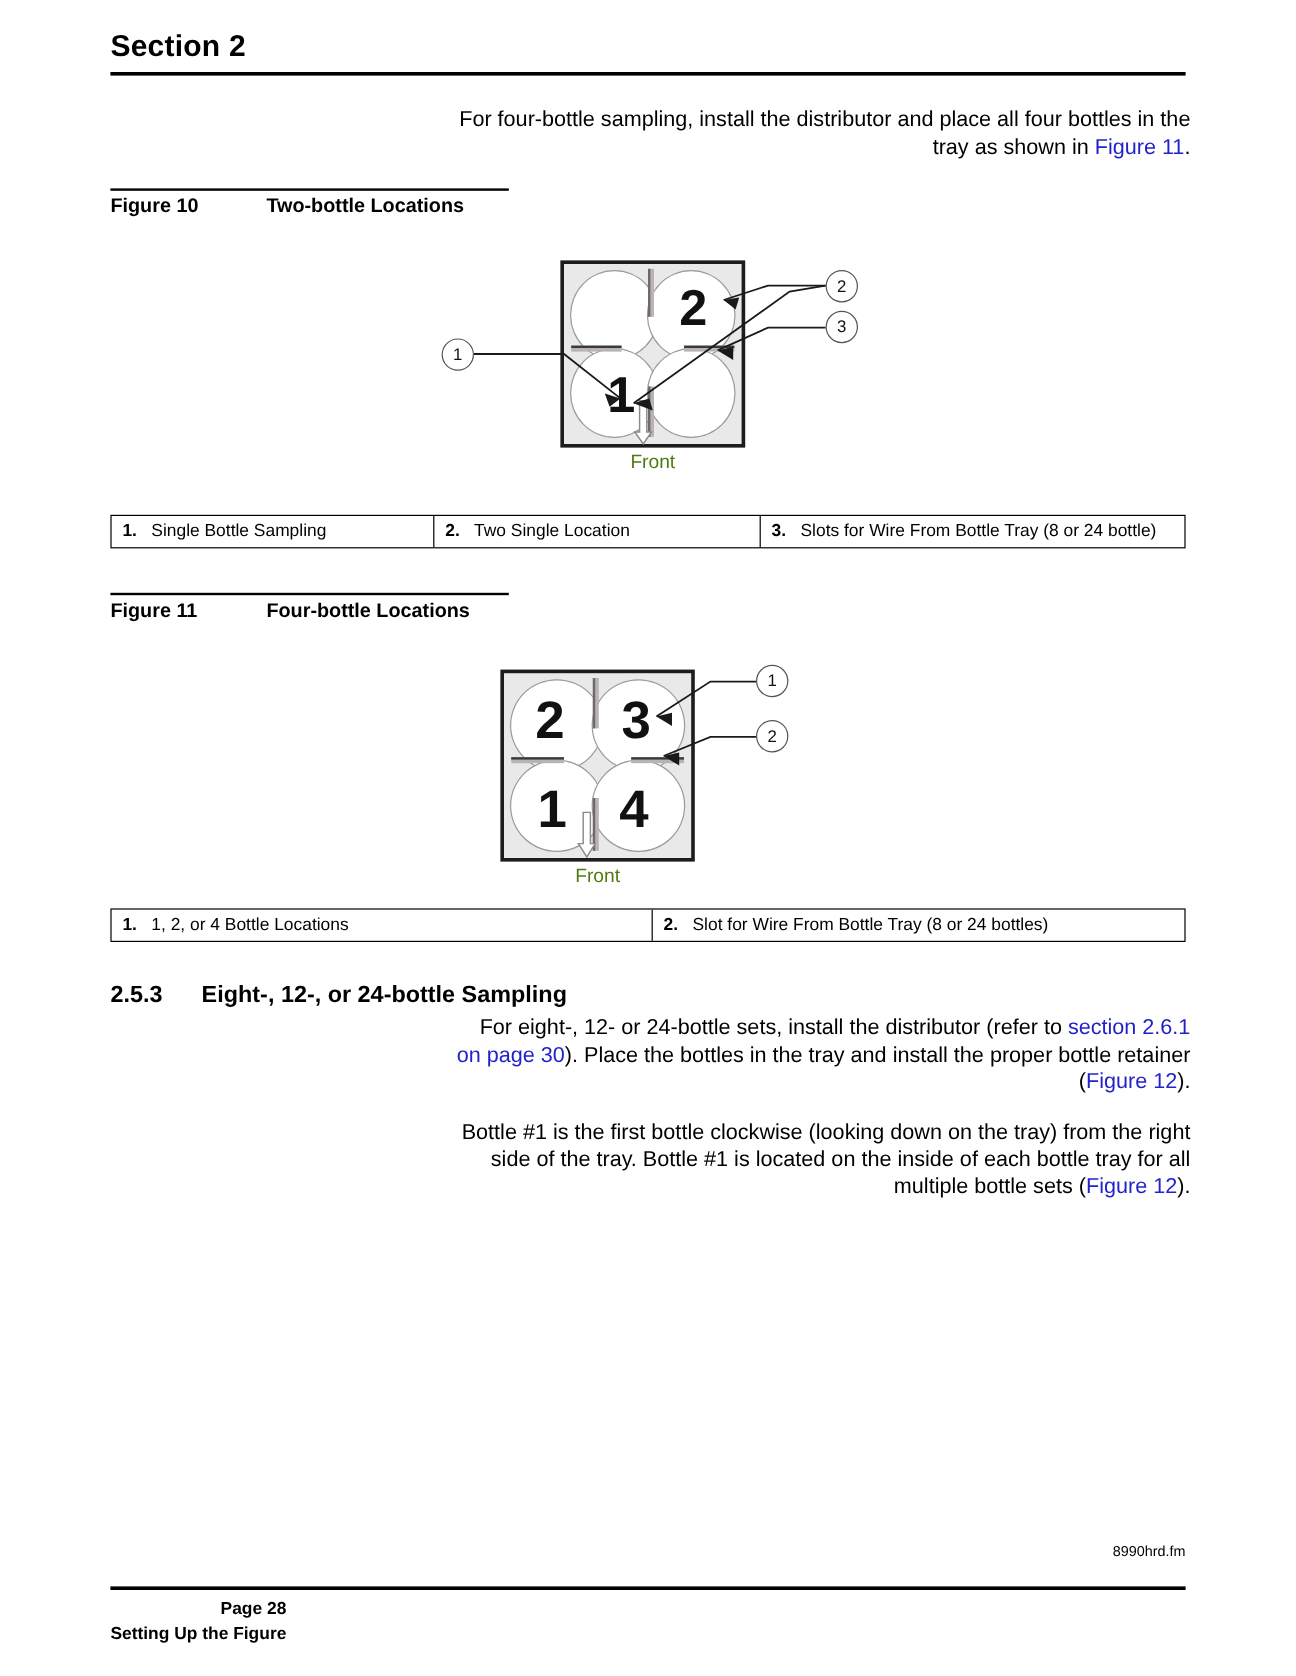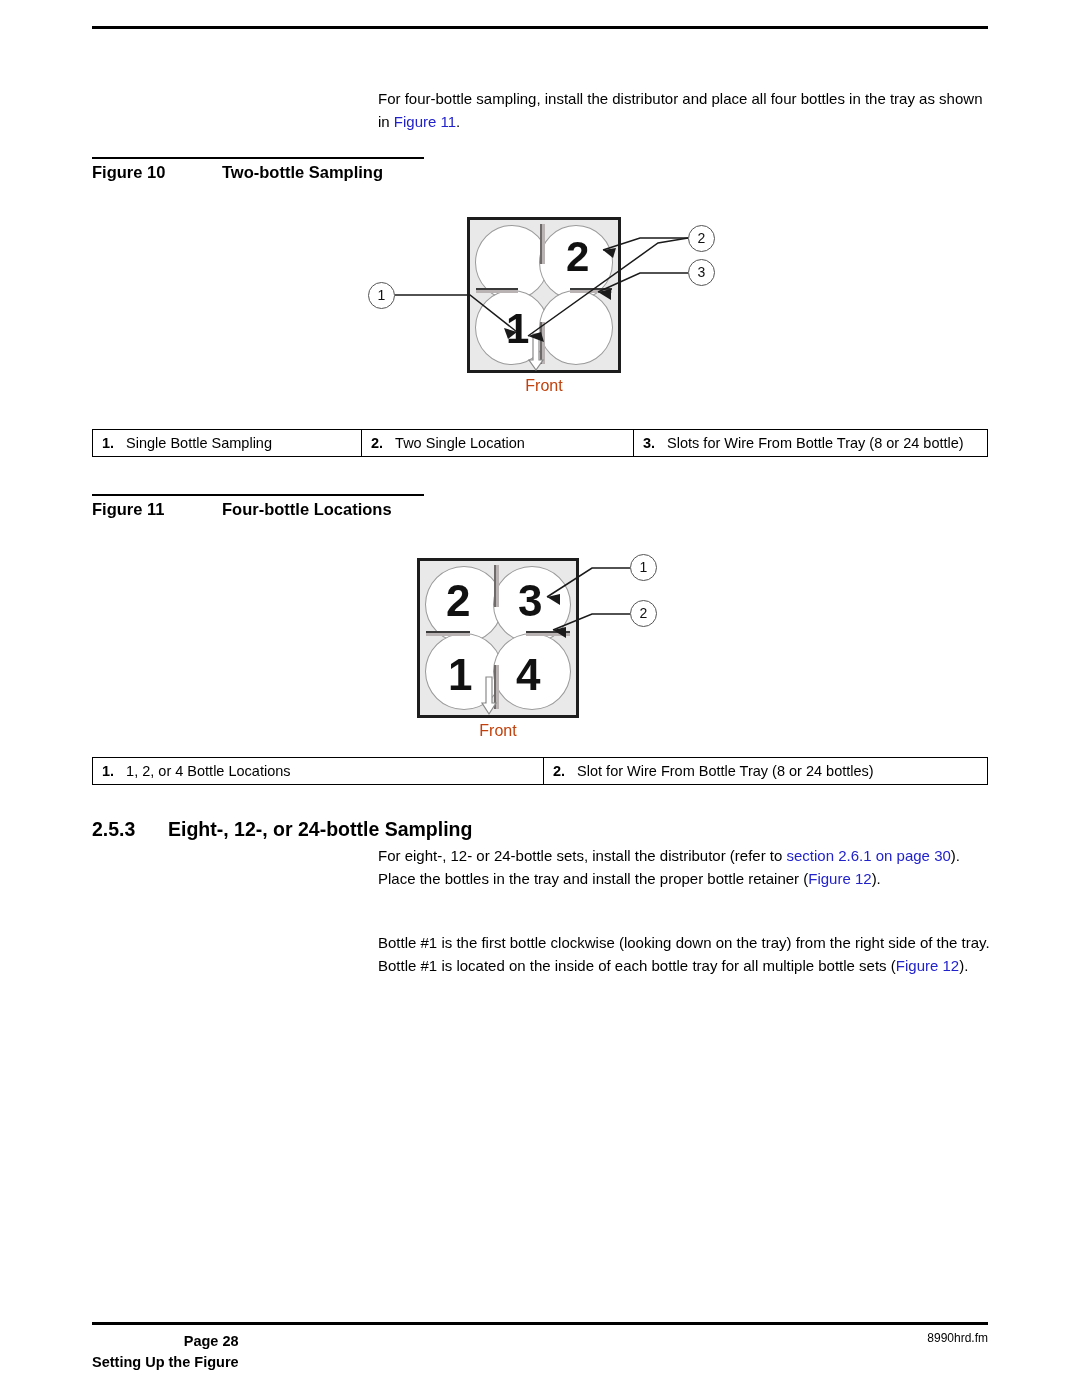--- a/index.html
+++ b/index.html
@@ -33,22 +33,23 @@
   .header-rule {
     border-top: 3px solid #000;
     width: 896px;
   }
 
   
   .body-col {
     position: absolute;
     left: 378px;
     width: 614px;
-    font-size: 15px;
+    font-size: 18px;
     line-height: 22.5px;
+    text-align: right;
   }
   .body-col p { margin: 0; }
   .xref { color: #2222cc; }
 
   
   .fig-caption {
     position: absolute;
     left: 92px;
   }
   .fig-caption .cap-rule {
@@ -106,21 +107,21 @@
     position: absolute;
     width: 5px;
     background: #b9b3b3;
     border-left: 2px solid #6e6a6a;
     box-sizing: border-box;
   }
   .front-label {
     position: absolute;
     text-align: center;
     font-size: 16px;
-    color: #c2410c;
+    color: #4d7c0f;
     width: 100%;
   }
 
   
   .callout {
     position: absolute;
     width: 27px;
     height: 27px;
     border: 1px solid #555;
     border-radius: 50%;
@@ -182,40 +183,40 @@
     font-size: 14.5px;
     font-weight: bold;
     line-height: 21px;
     text-align: right;
   }
   .footer-right {
     position: absolute;
     right: 92px;
     top: 1286px;
     font-size: 12px;
-    margin-top: 45px;
   }
 </style>
 </head>
 <body>
 
 <div class="page-header">
+  <div class="section-title">Section 2</div>
   <div class="header-rule"></div>
 </div>
 
 <div class="body-col" style="top:88px;">
   <p>
     <span>For four-bottle sampling, install the distributor and place all four bottles in the tray as shown in </span><span class="xref">Figure 11</span><span>.</span>
   </p>
 </div>
 
 <div class="fig-caption" style="top:157px;">
   <div class="cap-rule"></div>
   <div class="cap-text">
-    <span class="cap-num">Figure 10</span><span>Two-bottle Sampling</span>
+    <span class="cap-num">Figure 10</span><span>Two-bottle Locations</span>
   </div>
 </div>
 
 <div class="tray-wrap" style="left:467px; top:217px; width:154px; height:156px;">
   <div class="tray" style="width:154px; height:156px;">
     <div class="tray-inner">
       <div class="bottle tl"></div>
       <div class="bottle tr"></div>
       <div class="bottle bl"></div>
       <div class="bottle br"></div>

